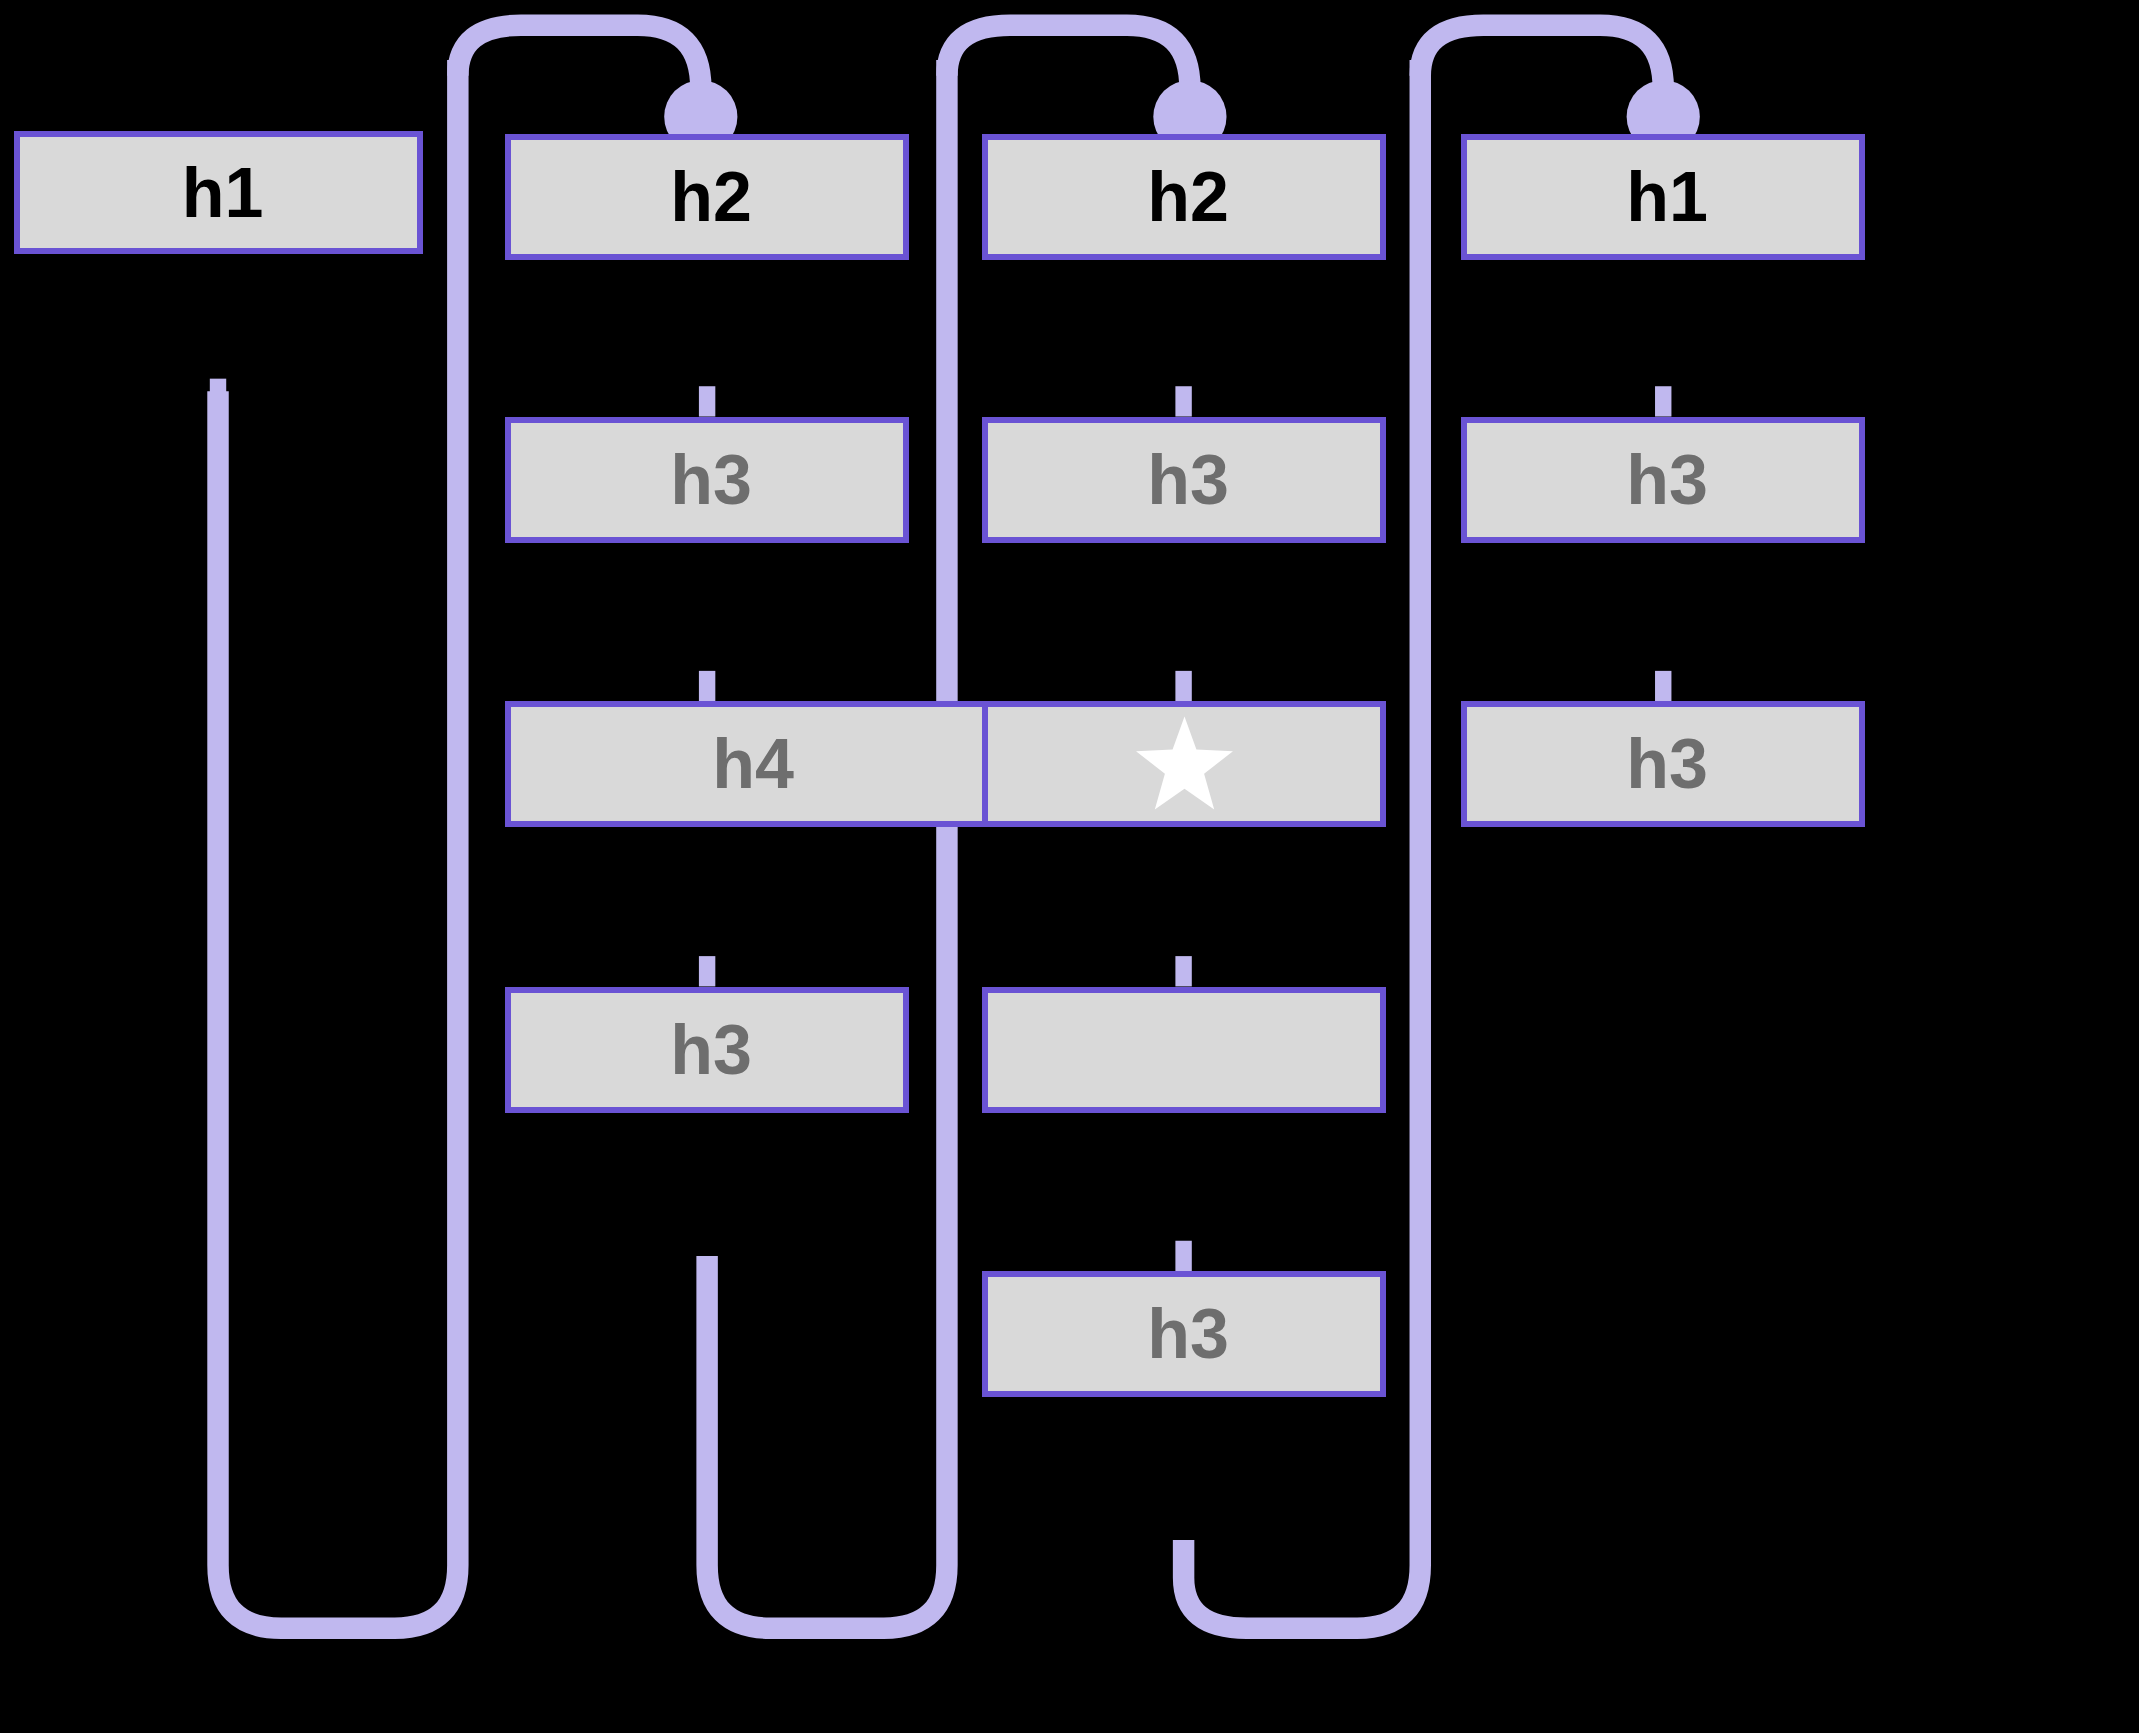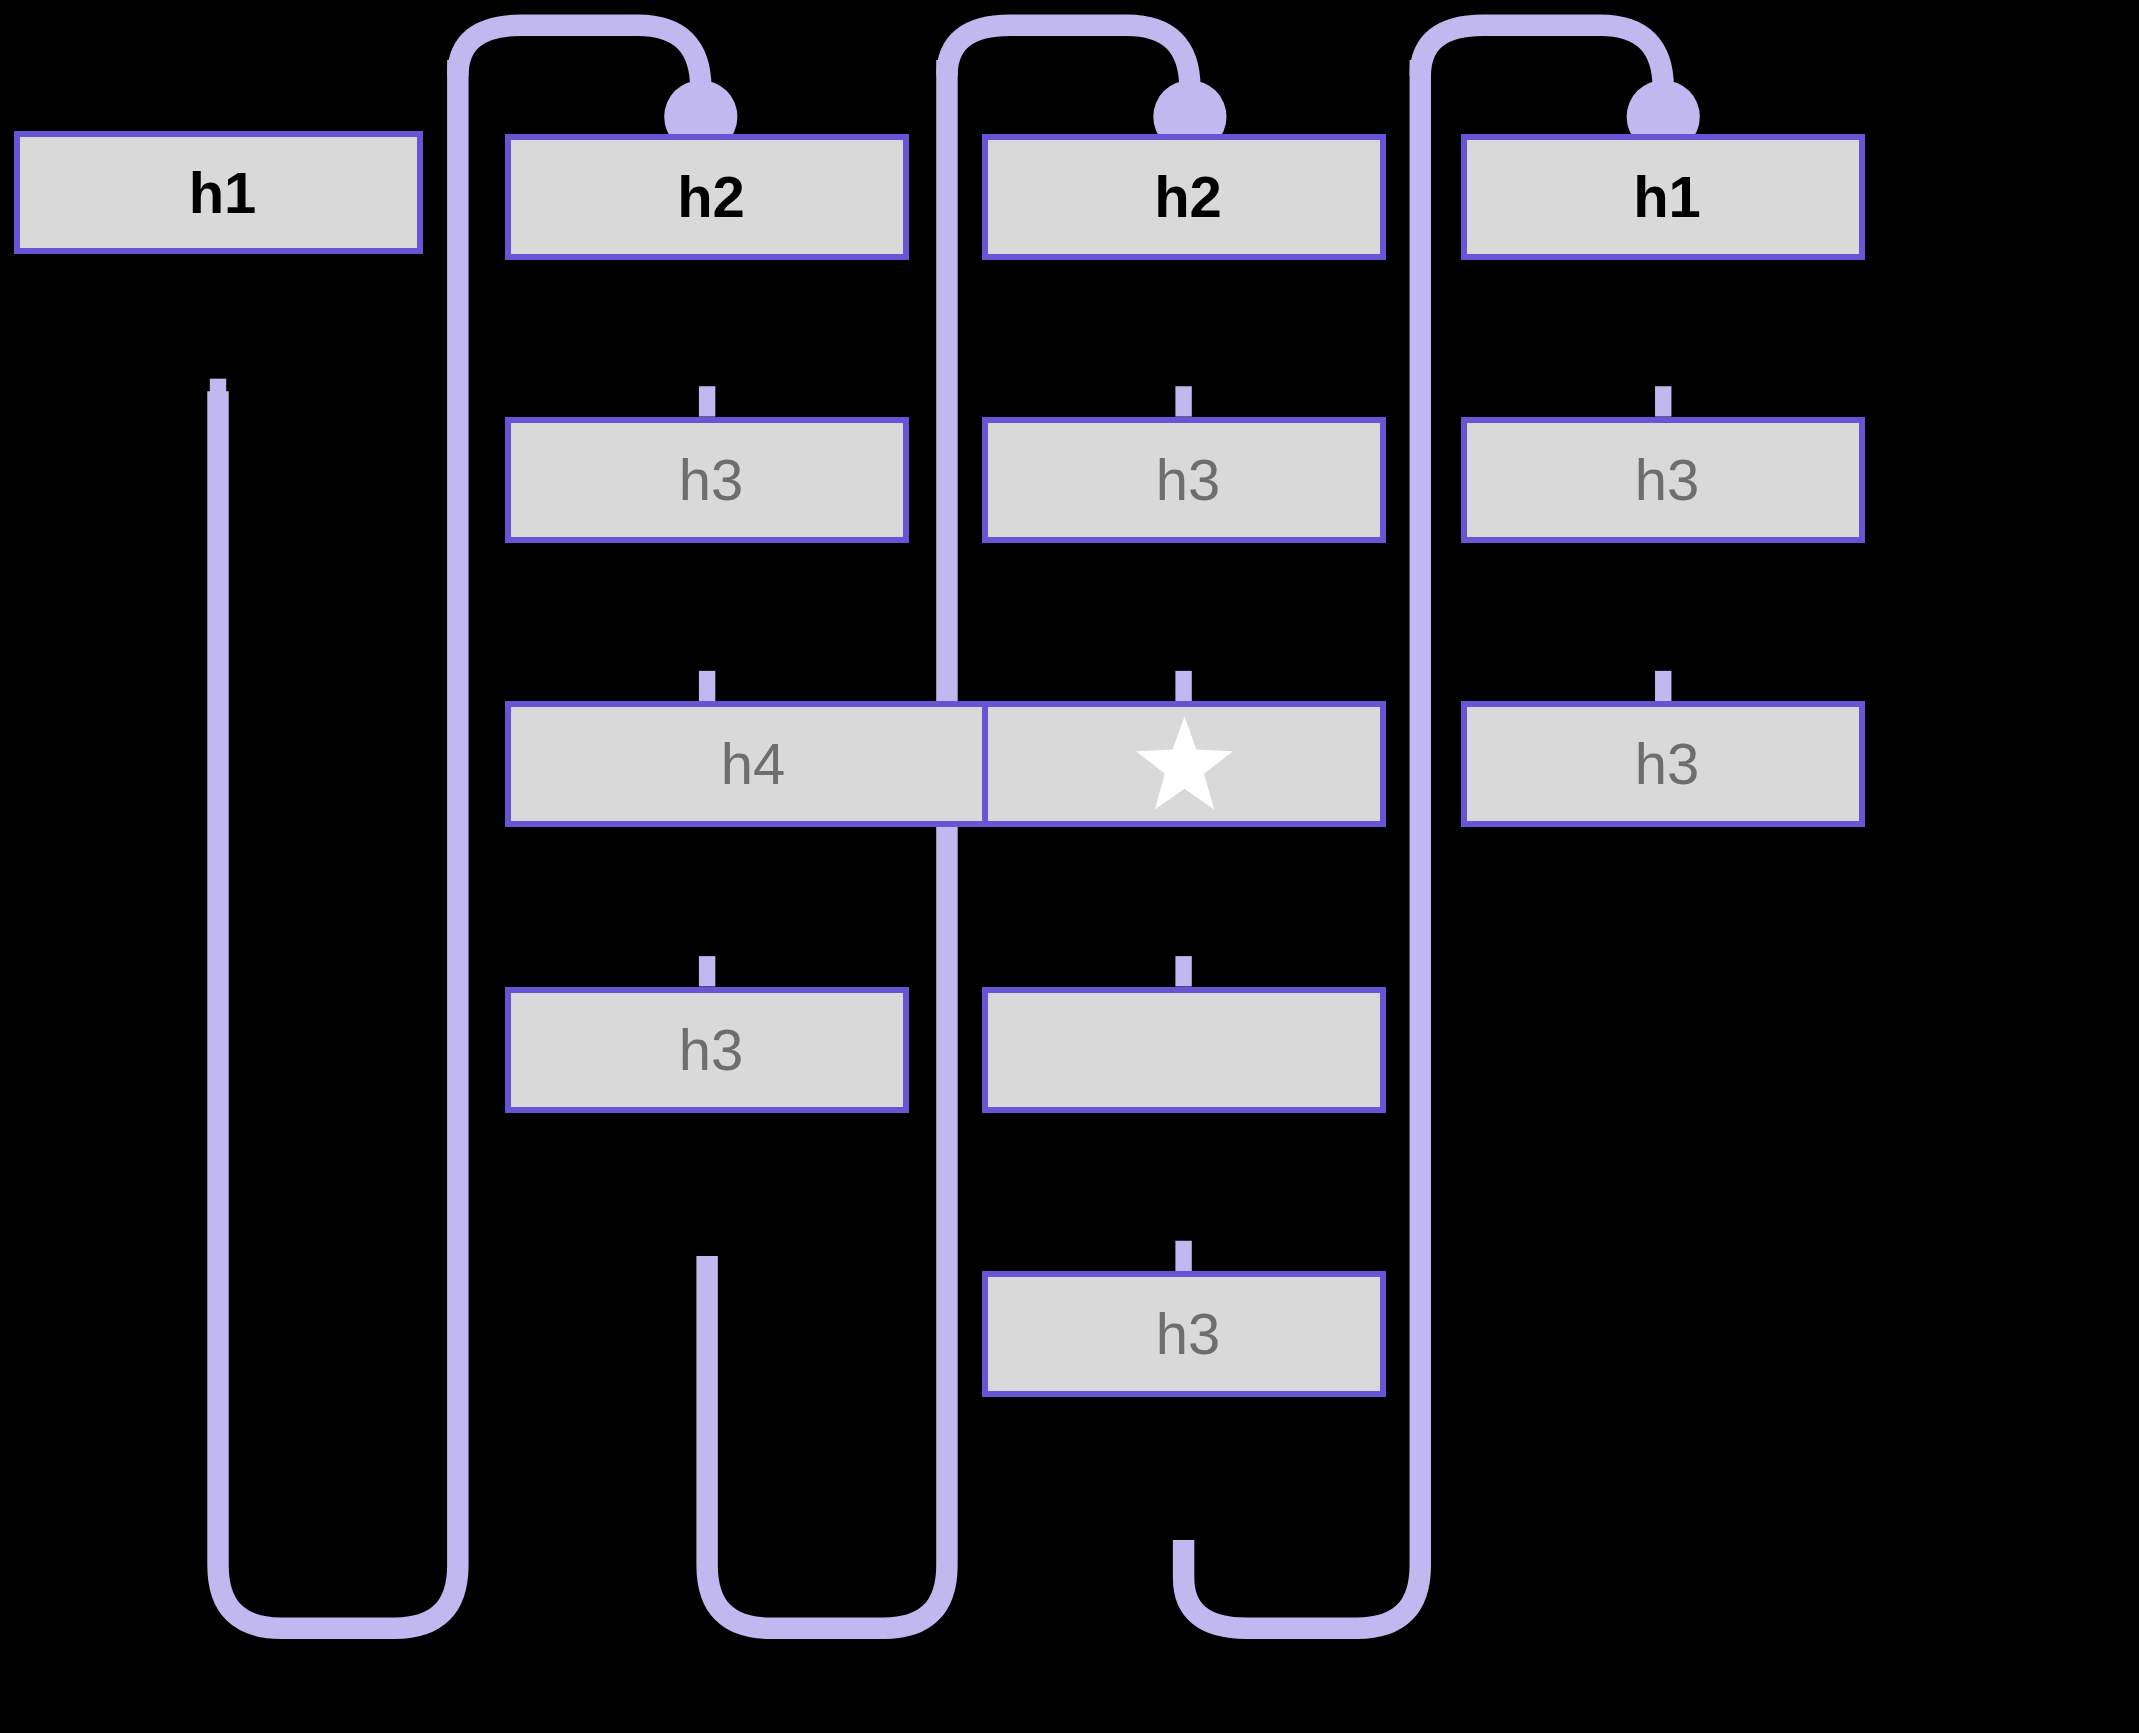--- a/index.html
+++ b/index.html
@@ -33,33 +33,33 @@
     position: absolute;
     box-sizing: border-box;
     background: #D9D9D9;
     border: 6.3px solid #6A53D4;
     display: flex;
     align-items: center;
     justify-content: center;
     overflow: hidden;
   }
   .node .label {
-    font-size: 58px;
+    font-size: 70px;
     line-height: 1;
     letter-spacing: 0px;
     user-select: none;
     margin-left: 8px;
   }
   .node.lvl-top .label {
     color: #000000;
     font-weight: bold;
   }
   .node.lvl-sub .label {
     color: #6E6E6E;
-    font-weight: normal;
+    font-weight: bold;
   }
   .node .star-glyph {
     display: block;
   }
 </style>
 </head>
 <body>
 
 <div id="stage" style="background: rgb(0, 0, 0);">
 

